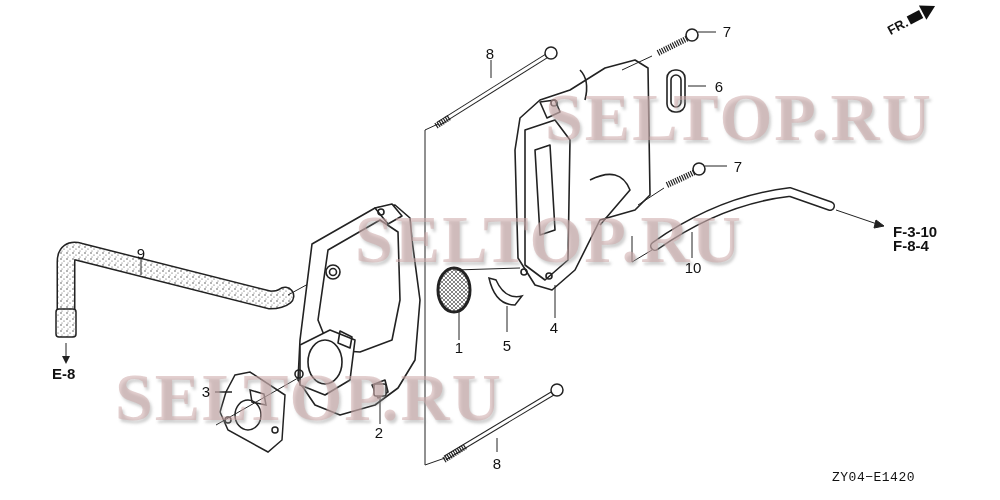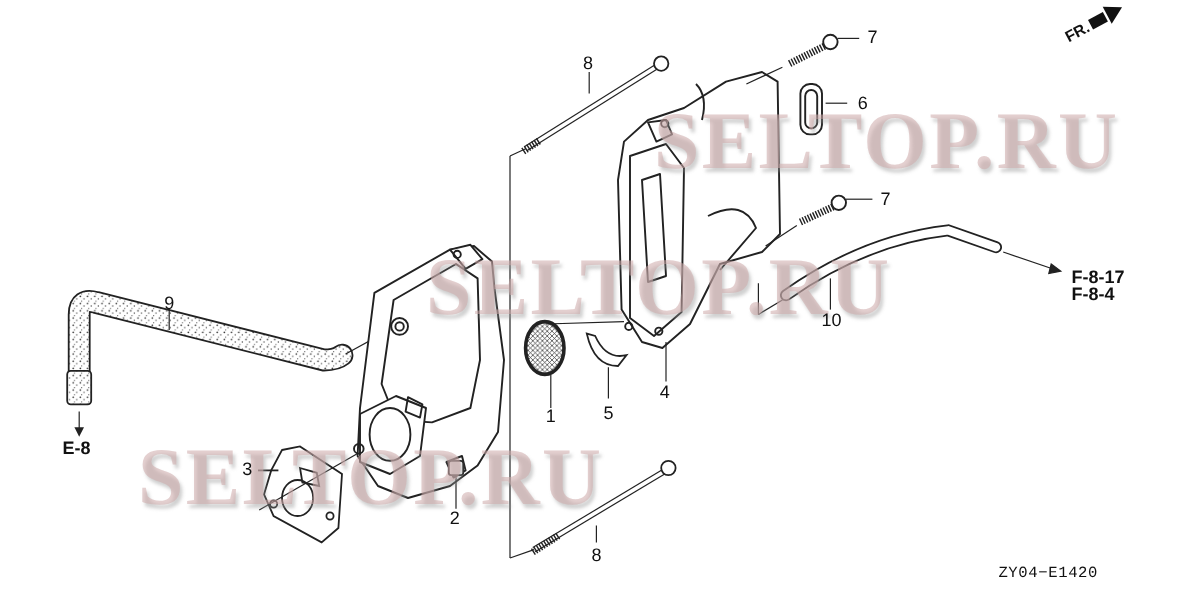--- a/index.html
+++ b/index.html
@@ -182,21 +182,21 @@
   <span class="callout" style="left:507px; top:345px;">5</span>
   <span class="callout" style="left:719px; top:86px;">6</span>
   <span class="callout" style="left:727px; top:31px;">7</span>
   <span class="callout" style="left:738px; top:166px;">7</span>
   <span class="callout" style="left:490px; top:53px;">8</span>
   <span class="callout" style="left:497px; top:463px;">8</span>
   <span class="callout" style="left:141px; top:253px;">9</span>
   <span class="callout" style="left:693px; top:267px;">10</span>
 
   <span class="ref" style="left:52px; top:366px;">E-8</span>
-  <span class="ref" style="left:893px; top:224px;">F-8-17</span>
+  <span class="ref" style="left:893px; top:224px;">F-3-10</span>
   <span class="ref" style="left:893px; top:238px;">F-8-4</span>
 
   <div class="fr">
     <span>FR.</span>
     <span class="shaft"></span>
     <span class="arrow"></span>
   </div>
 
   <span class="code" style="left:832px; top:470px;">ZY04−E1420</span>
 </div>

